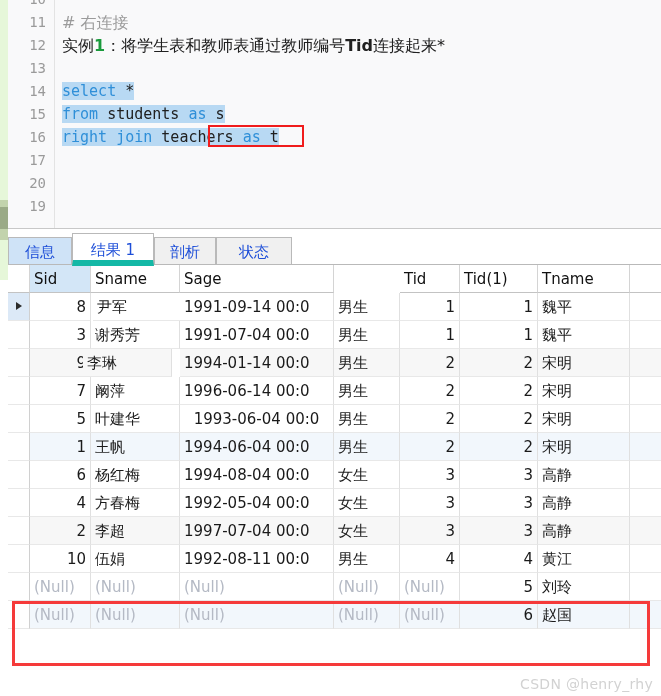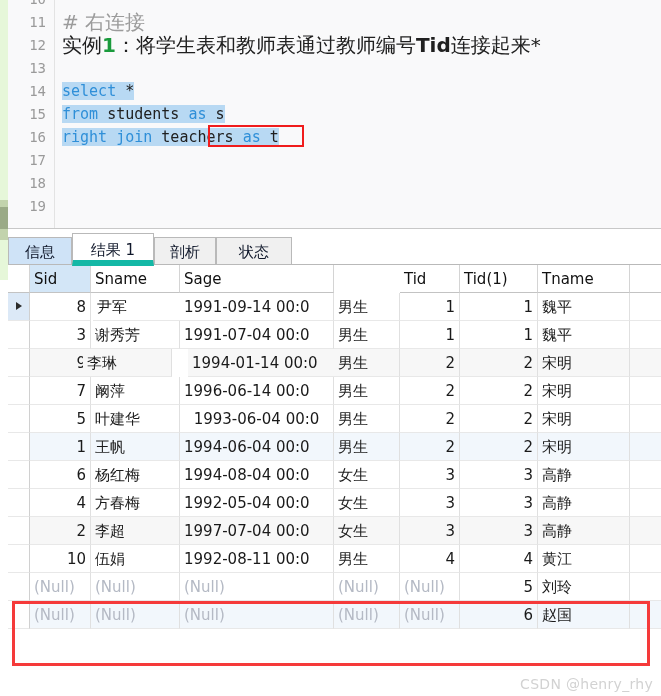--- a/index.html
+++ b/index.html
@@ -75,21 +75,21 @@
     left: 54px;
     height: 23px;
     line-height: 23px;
     white-space: pre;
     font-family: "DejaVu Sans Mono", monospace;
     font-size: 15px;
     color: #202020;
   }
   .code-line.mono-cn {
     font-family: "DejaVu Sans", "Liberation Sans", sans-serif;
-    font-size: 20px;
+    font-size: 16px;
     text-align: center;
   }
   .sel { background: #b8d9f3; }
   .kw { color: #2f8fd8; }
   .cmt { color: #9b9b9b; }
   .numlit { color: #1a9a3c; font-weight: bold; }
   .bold-id { font-weight: bold; }
 
   #teachers-box {
     position: absolute;
@@ -110,21 +110,21 @@
     position: absolute;
     top: 4px;
     height: 28px;
     line-height: 28px;
     box-sizing: border-box;
     border: 1px solid #b9b9b9;
     background: #f0f0f0;
     text-align: center;
     font-size: 15px;
     font-family: "DejaVu Sans", "Liberation Sans", sans-serif;
-    color: #0f172a;
+    color: #1d4ed8;
     cursor: default;
   }
   .tab.selected-blue {
     background: #cfe3f7;
     border-color: #b9b9b9;
   }
   .tab.active {
     background: #ffffff;
     top: 0;
     height: 33px;
@@ -226,21 +226,21 @@
 
   <div id="gutter">
     <div class="ln" style="top:-12px">10</div>
     <div class="ln" style="top:11px">11</div>
     <div class="ln" style="top:34px">12</div>
     <div class="ln" style="top:57px">13</div>
     <div class="ln" style="top:80px">14</div>
     <div class="ln" style="top:103px">15</div>
     <div class="ln" style="top:126px">16</div>
     <div class="ln" style="top:149px">17</div>
-    <div class="ln" style="top:172px">18</div>
+    <div class="ln" style="top:172px">20</div>
     <div class="ln" style="top:195px">19</div>
   </div>
 
   <div class="code-line mono-cn cmt" style="top:11px"># 右连接</div>
 
   <div class="code-line mono-cn" style="top:34px"><span>实例</span><span class="numlit">1</span><span>：将学生表和教师表通过教师编号</span><span class="bold-id">Tid</span><span>连接起来*</span></div>
 
   <div class="code-line" style="top:80px"><span class="sel"><span class="kw">select</span><span> *</span></span></div>
 
   <div class="code-line" style="top:103px"><span class="sel"><span class="kw">from</span><span> students </span><span class="kw">as</span><span> s</span></span></div>
@@ -294,21 +294,21 @@
         <div class="gcell band-a" style="left: 326px; width: 66px;">男生</div>
         <div class="gcell band-a num" style="left: 392px; width: 60px;">1</div>
         <div class="gcell band-a num" style="left: 452px; width: 78px;">1</div>
         <div class="gcell band-a" style="left: 530px; width: 92px;">魏平</div>
         <div class="gcell band-a" style="left: 622px; width: 31px; border-right: none;"></div>
       </div>
       <div class="grid-row" style="top: 84px;">
         <div class="gcell rowsel" style="left: 0px; width: 22px;"></div>
         <div class="gcell band-b num" style="left: 22px; width: 61px;">9</div>
         <div class="gcell band-b" style="left: 75px; width: 89px;">李琳</div>
-        <div class="gcell band-b" style="left: 180px; width: 154px;">1994-01-14 00:0</div>
+        <div class="gcell band-b" style="left: 172px; width: 154px;">1994-01-14 00:0</div>
         <div class="gcell band-b" style="left: 326px; width: 66px;">男生</div>
         <div class="gcell band-b num" style="left: 392px; width: 60px;">2</div>
         <div class="gcell band-b num" style="left: 452px; width: 78px;">2</div>
         <div class="gcell band-b" style="left: 530px; width: 92px;">宋明</div>
         <div class="gcell band-b" style="left: 622px; width: 31px; border-right: none;"></div>
       </div>
       <div class="grid-row" style="top: 112px;">
         <div class="gcell rowsel" style="left: 0px; width: 22px;"></div>
         <div class="gcell band-a num" style="left: 22px; width: 61px;">7</div>
         <div class="gcell band-a" style="left: 83px; width: 89px;">阚萍</div>

